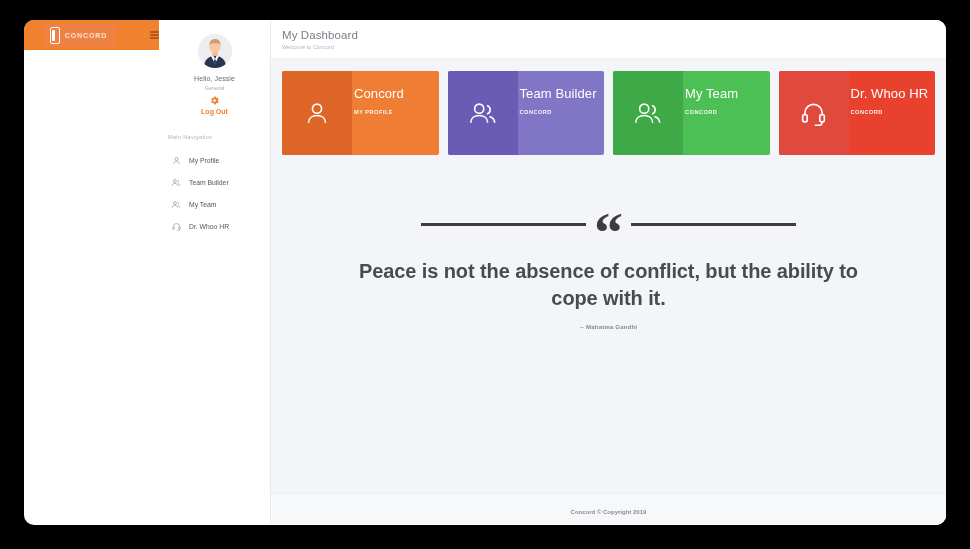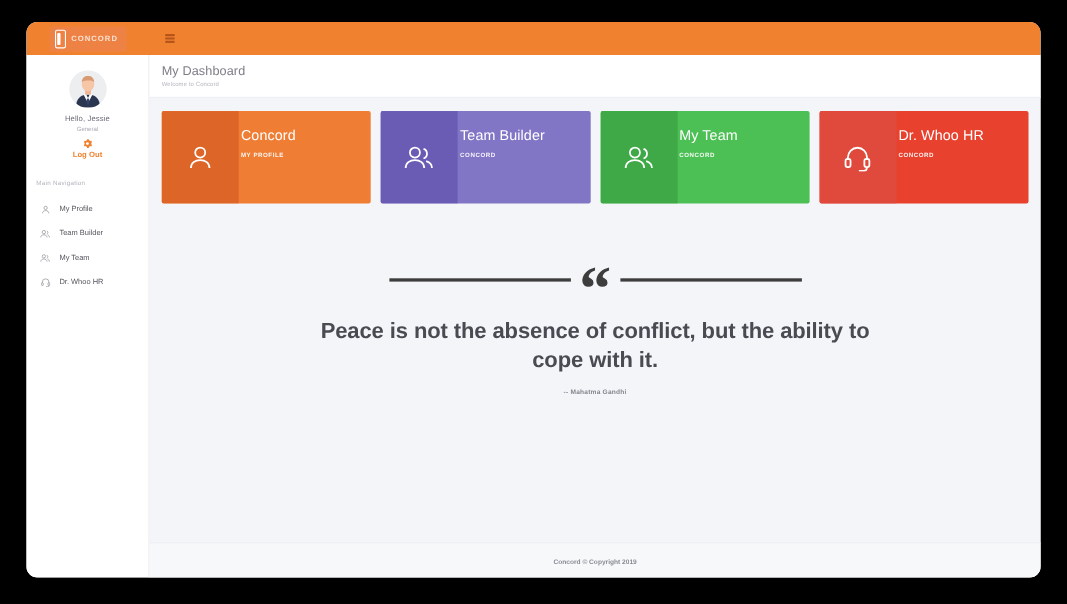--- a/index.html
+++ b/index.html
@@ -16,21 +16,21 @@
   .window-frame {
     position: absolute;
     left: 24px;
     top: 20px;
     width: 922px;
     height: 505px;
     background: #ffffff;
     border-radius: 10px;
     overflow: hidden;
     display: flex;
-    flex-direction: column;
+    flex-direction: row;
   }
 
   
   .topbar {
     height: 30px;
     background: #f0822f;
     display: flex;
     align-items: center;
     flex-shrink: 0;
   }

